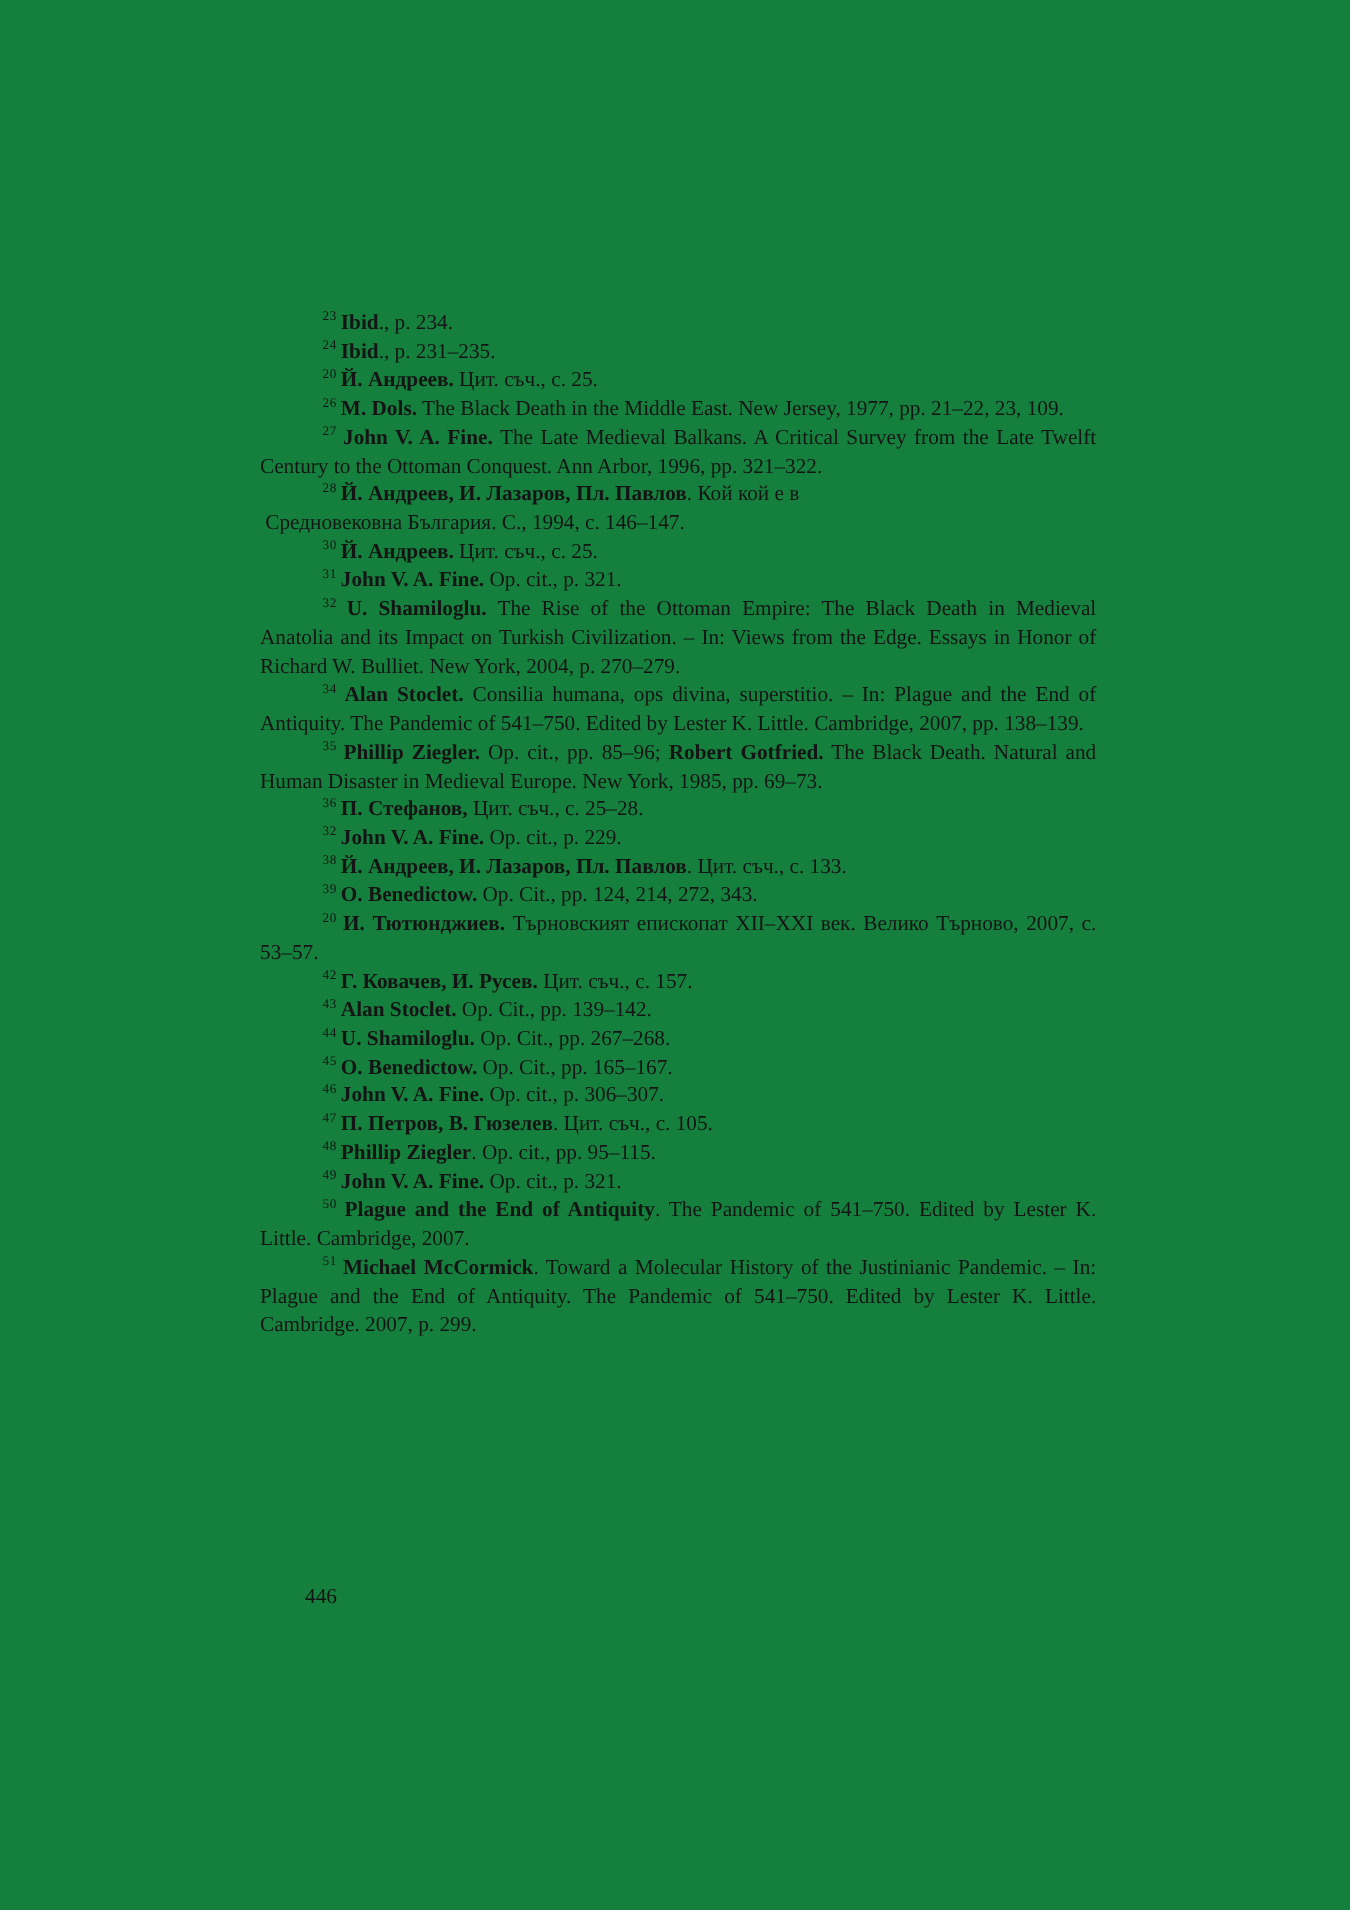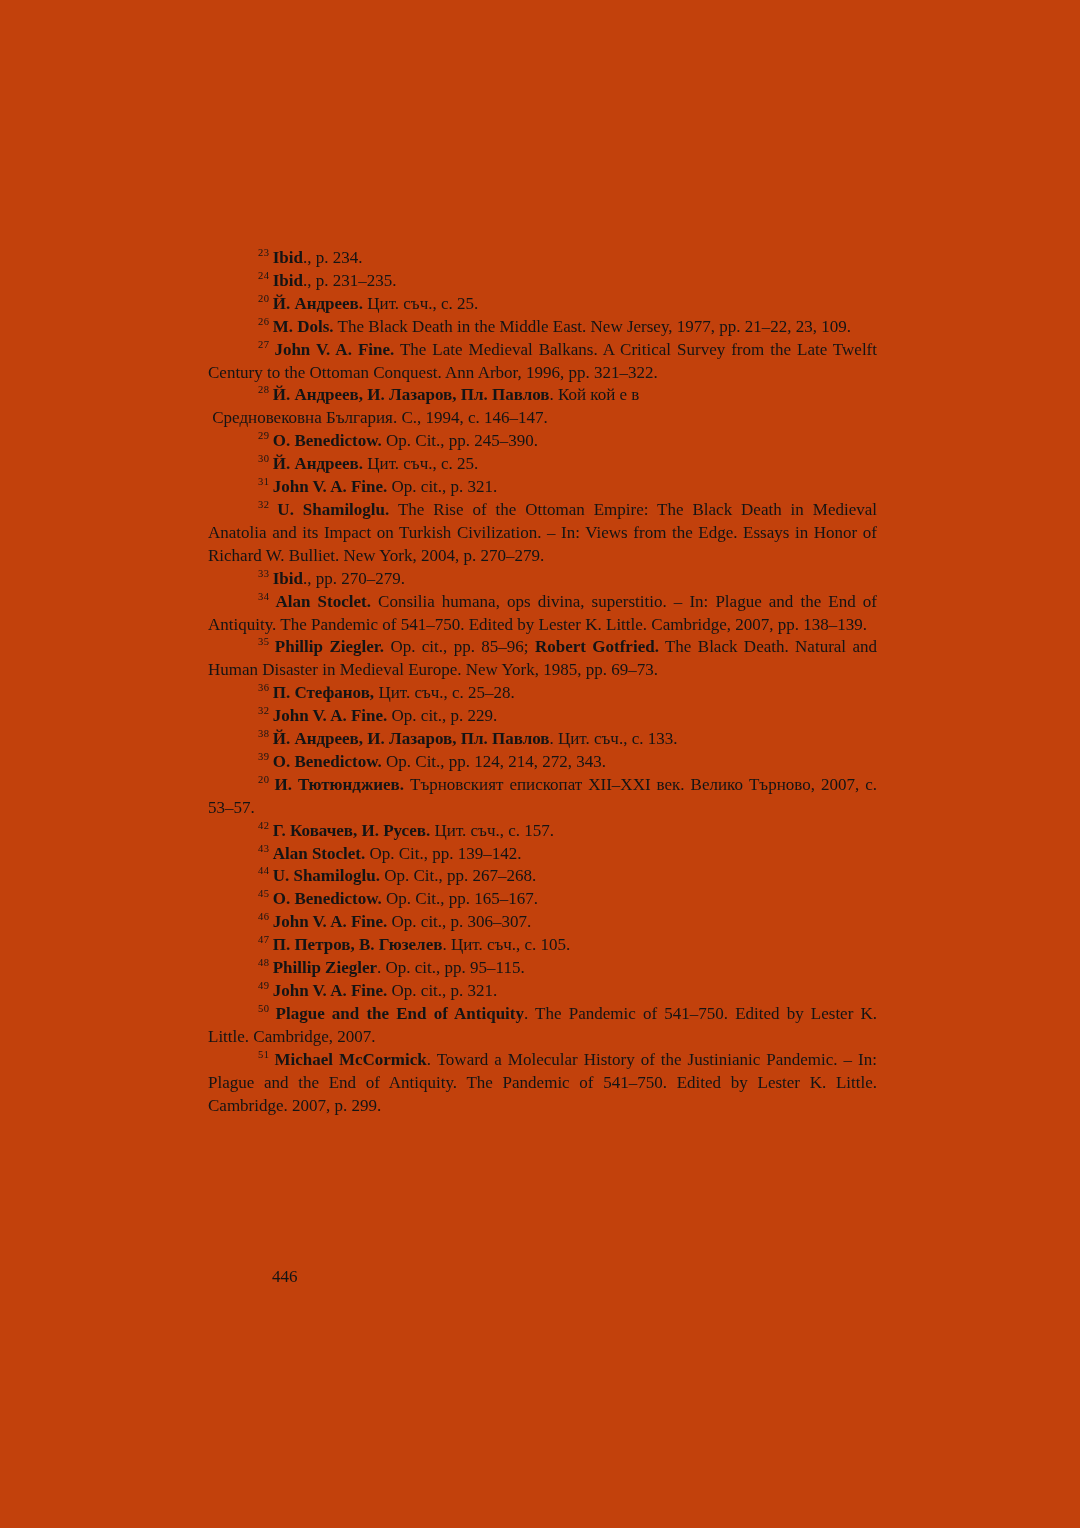--- a/index.html
+++ b/index.html
@@ -9,21 +9,21 @@
     height: 1528px;
     font-family: "Liberation Serif", serif;
     color: #141414;
     position: relative;
   }
   .page {
     position: absolute;
     left: 0; top: 0;
     width: 1080px;
     height: 1528px;
-    background: #c2410c;
+    background: #15803d;
     overflow: hidden;
   }
   .textblock {
     position: absolute;
     left: 208px;
     top: 247px;
     width: 669px;
     font-size: 17px;
     line-height: 22.9px;
     text-align: justify;
@@ -33,42 +33,40 @@
   }
   .note sup {
     font-size: 0.62em;
     line-height: 0;
     vertical-align: super;
     letter-spacing: 0.5px;
   }
   .note strong { font-weight: bold; }
   .page-number {
     position: absolute;
-    left: 272px;
+    left: 244px;
     top: 1266px;
     font-size: 17px;
     line-height: 22px;
   }
 </style>
 </head>
 <body>
 
 <div class="page">
   <div class="textblock">
       <p class="note"><sup>23 </sup><strong>Ibid</strong><span>., p. 234.</span></p>
       <p class="note"><sup>24 </sup><strong>Ibid</strong><span>., p. 231–235.</span></p>
       <p class="note"><sup>20 </sup><strong>Й. Андреев.</strong><span> Цит. съч., с. 25.</span></p>
       <p class="note"><sup>26 </sup><strong>M. Dols.</strong><span> The Black Death in the Middle East. New Jersey, 1977, pp. 21–22, 23, 109.</span></p>
       <p class="note"><sup>27 </sup><strong>John V. A. Fine.</strong><span> The Late Medieval Balkans. A Critical Survey from the Late Twelft Century to the Ottoman Conquest. Ann Arbor, 1996, pp. 321–322.</span></p>
       <p class="note"><sup>28 </sup><strong>Й. Андреев, И. Лазаров, Пл. Павлов</strong><span>. Кой кой е в</span><br><span>&nbsp;Средновековна България. С., 1994, с. 146–147.</span></p>
-      <p class="note"><sup>29 </sup><strong>O. Benedictow.</strong><span> Op. Cit., pp. 245–390.</span></p>
       <p class="note"><sup>30 </sup><strong>Й. Андреев.</strong><span> Цит. съч., с. 25.</span></p>
       <p class="note"><sup>31 </sup><strong>John V. A. Fine.</strong><span> Op. cit., p. 321.</span></p>
       <p class="note"><sup>32 </sup><strong>U. Shamiloglu.</strong><span> The Rise of the Ottoman Empire: The Black Death in Medieval Anatolia and its Impact on Turkish Civilization. – In: Views from the Edge. Essays in Honor of Richard W. Bulliet. New York, 2004, p. 270–279.</span></p>
-      <p class="note"><sup>33 </sup><strong>Ibid</strong><span>., pp. 270–279.</span></p>
       <p class="note"><sup>34 </sup><strong>Alan Stoclet.</strong><span> Consilia humana, ops divina, superstitio. – In: Plague and the End of Antiquity. The Pandemic of 541–750. Edited by Lester K. Little. Cambridge, 2007, pp. 138–139.</span></p>
       <p class="note"><sup>35 </sup><strong>Phillip Ziegler.</strong><span> Op. cit., pp. 85–96; </span><strong>Robert Gotfried.</strong><span> The Black Death. Natural and Human Disaster in Medieval Europe. New York, 1985, pp. 69–73.</span></p>
       <p class="note"><sup>36 </sup><strong>П. Стефанов,</strong><span> Цит. съч., с. 25–28.</span></p>
       <p class="note"><sup>32 </sup><strong>John V. A. Fine.</strong><span> Op. cit., p. 229.</span></p>
       <p class="note"><sup>38 </sup><strong>Й. Андреев, И. Лазаров, Пл. Павлов</strong><span>. Цит. съч., с. 133.</span></p>
       <p class="note"><sup>39 </sup><strong>O. Benedictow.</strong><span> Op. Cit., pp. 124, 214, 272, 343.</span></p>
       <p class="note"><sup>20 </sup><strong>И. Тютюнджиев.</strong><span> Търновският епископат XII–XXI век. Велико Търново, 2007, с. 53–57.</span></p>
       <p class="note"><sup>42 </sup><strong>Г. Ковачев, И. Русев.</strong><span> Цит. съч., с. 157.</span></p>
       <p class="note"><sup>43 </sup><strong>Alan Stoclet.</strong><span> Op. Cit., pp. 139–142.</span></p>
       <p class="note"><sup>44 </sup><strong>U. Shamiloglu.</strong><span> Op. Cit., pp. 267–268.</span></p>

